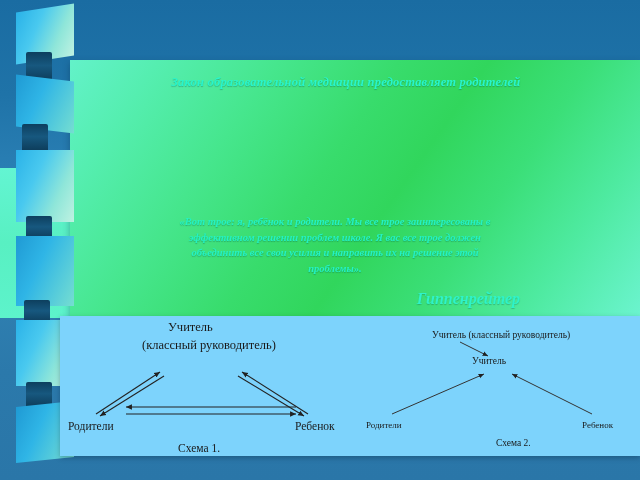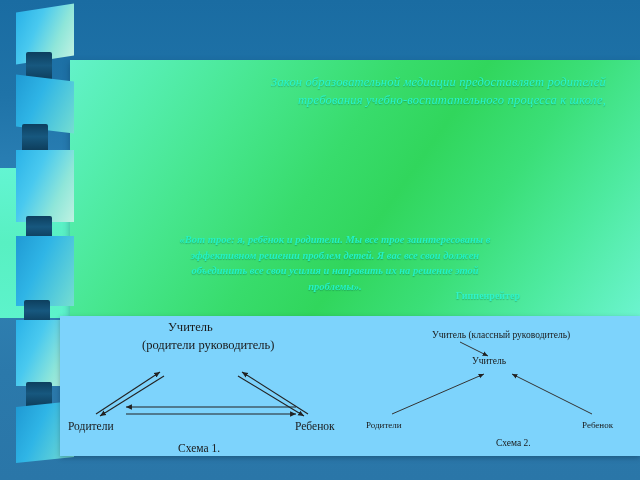--- a/index.html
+++ b/index.html
@@ -52,23 +52,23 @@
   }
   .rib-a{background:linear-gradient(115deg,#2ab2e8 0%,#49c9ef 35%,#8fe6d9 70%,#bff2e2 100%);}
   .rib-b{background:linear-gradient(115deg,#1f9ad4 0%,#2fb5e6 40%,#76ded1 100%);}
   .rib-fold{
     position:absolute;width:26px;height:26px;
     background:linear-gradient(180deg,#0d3f5e 0%,#17587f 45%,#0c3a57 100%);
     border-radius:2px;
   }
   .title-text{
     position:absolute;left:86px;top:74px;width:520px;
-    text-align:right;
-    font-family:"Liberation Serif", serif;
-    font-weight:normal;font-style:italic;
+    text-align:center;
+    font-family:"Liberation Serif", serif;
+    font-weight:bold;font-style:italic;
     font-size:12.5px;line-height:17.5px;
     color:#28f5cd;
     text-shadow:0 1px 1px rgba(0,90,70,.35);
     letter-spacing:.2px;
   }
   .title-tail{
     position:absolute;left:86px;top:148px;width:520px;
     text-align:center;
     font-weight:bold;font-style:italic;
     font-size:12.5px;line-height:17.5px;
@@ -76,26 +76,25 @@
     text-shadow:0 1px 1px rgba(0,90,70,.35);
   }
   .quote-text{
     position:absolute;left:150px;top:214px;width:370px;
     text-align:center;
     font-family:"Liberation Serif", serif;
     font-weight:bold;font-style:italic;
     font-size:10.5px;line-height:15.5px;
     color:#24f2c4;
     text-shadow:0 1px 1px rgba(0,90,70,.35);
-    margin-top:18px;
   }
   .quote-attrib{
     position:absolute;left:150px;top:290px;width:370px;
     text-align:right;padding-right:18px;
-    font-weight:bold;font-size:10px;
+    font-weight:bold;font-style:italic;font-size:16px;
     color:#2ff3c9;
     text-shadow:0 1px 1px rgba(0,90,70,.3);
   }
 
   
   .white-panel{
     position:absolute;left:60px;top:316px;width:580px;height:140px;
     background:#7dd3fc;
     box-shadow:0 2px 5px rgba(0,30,50,.3);
   }
@@ -148,36 +147,35 @@
     <div class="rib-fold" style="left:18px;top:216px;height:24px;"></div>
     <div class="rib-seg rib-b" style="top:236px;height:70px;"></div>
     <div class="rib-fold" style="left:16px;top:300px;height:24px;"></div>
     <div class="rib-seg rib-a" style="top:320px;height:66px;"></div>
     <div class="rib-fold" style="left:18px;top:382px;height:26px;"></div>
     <div class="rib-seg rib-b" style="top:404px;height:56px;transform:skewY(-6deg);"></div>
   </div>
 
   <div class="title-text">
     <div>Закон образовательной медиации предоставляет родителей</div>
-    <div>требования учебно-воспитательного процесса к школе,</div>
   </div>
 
   <div class="quote-text">
     <div>«Вот трое: я, ребёнок и родители. Мы все трое заинтересованы в</div>
-    <div>эффективном решении проблем детей. Я вас все свои должен</div>
+    <div>эффективном решении проблем школе. Я вас все трое должен</div>
     <div>объединить все свои усилия и направить их на решение этой</div>
     <div>проблемы».</div>
   </div>
   <div class="quote-attrib">Гиппенрейтер</div>
 
   <div class="white-panel">
 
     <div class="dgm dgm-left">
       <div class="lbl s1-teacher">Учитель</div>
-      <div class="lbl s1-teacher2">(родители руководитель)</div>
+      <div class="lbl s1-teacher2">(классный руководитель)</div>
       <div class="lbl s1-parents">Родители</div>
       <div class="lbl s1-child">Ребенок</div>
       <div class="lbl s1-cap">Схема 1.</div>
 
       <svg class="arrows" width="300" height="140">
         <defs>
           <marker id="ah" viewBox="0 0 10 10" refX="9" refY="5" markerWidth="6" markerHeight="6" orient="auto-start-reverse">
             <path d="M0,1 L9,5 L0,9 z" fill="#222"></path>
           </marker>
         </defs>

